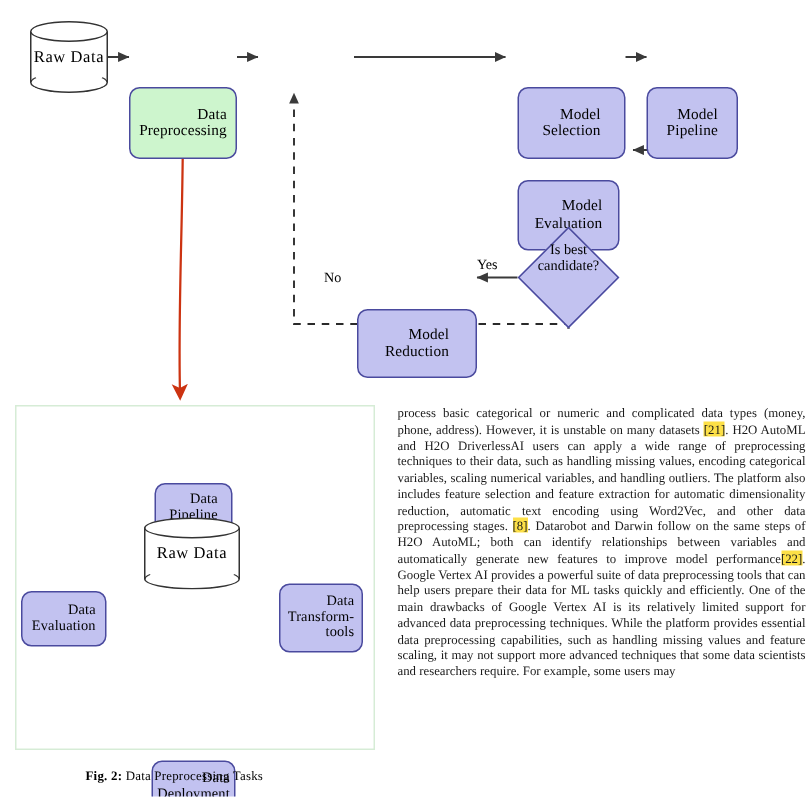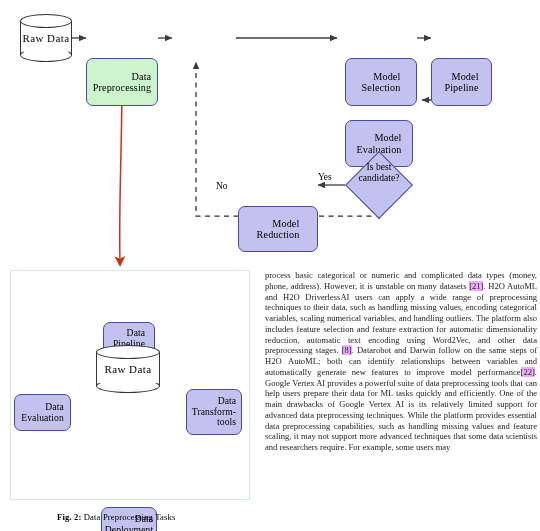--- a/index.html
+++ b/index.html
@@ -105,21 +105,21 @@
     position: absolute;
     left: 265px; top: 270px; width: 272px;
     font-size: 8.55px;
     line-height: 10.75px;
     text-align: justify;
     text-justify: inter-word;
     color: #1a1a1a;
     font-family: "Liberation Serif", "DejaVu Serif", serif;
   }
   .textcol p { margin: 0; }
-  .cite { background: #f0abfc; }
+  .cite { background: #fde047; }
 </style>
 </head>
 <body>
 
 <div class="page">
 
   <svg class="links" viewBox="0 0 540 531">
     <defs>
       <marker id="ah" markerWidth="7" markerHeight="7" refX="5.6" refY="2.6" orient="auto">
         <path d="M0,0 L5.8,2.6 L0,5.2 z" fill="#3a3a3a"></path>

